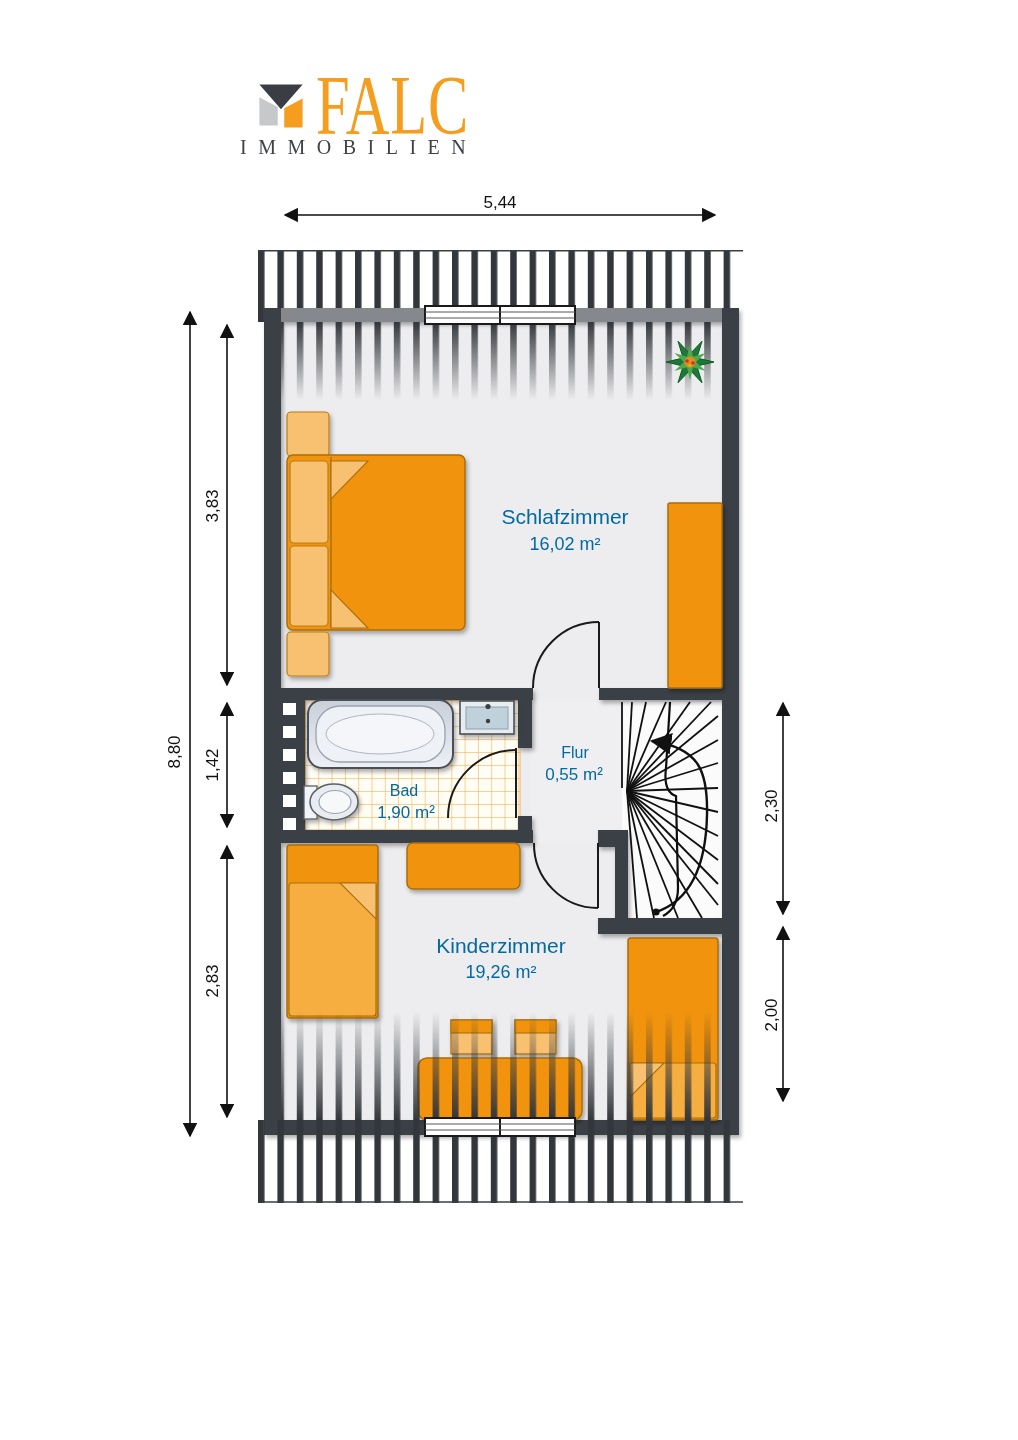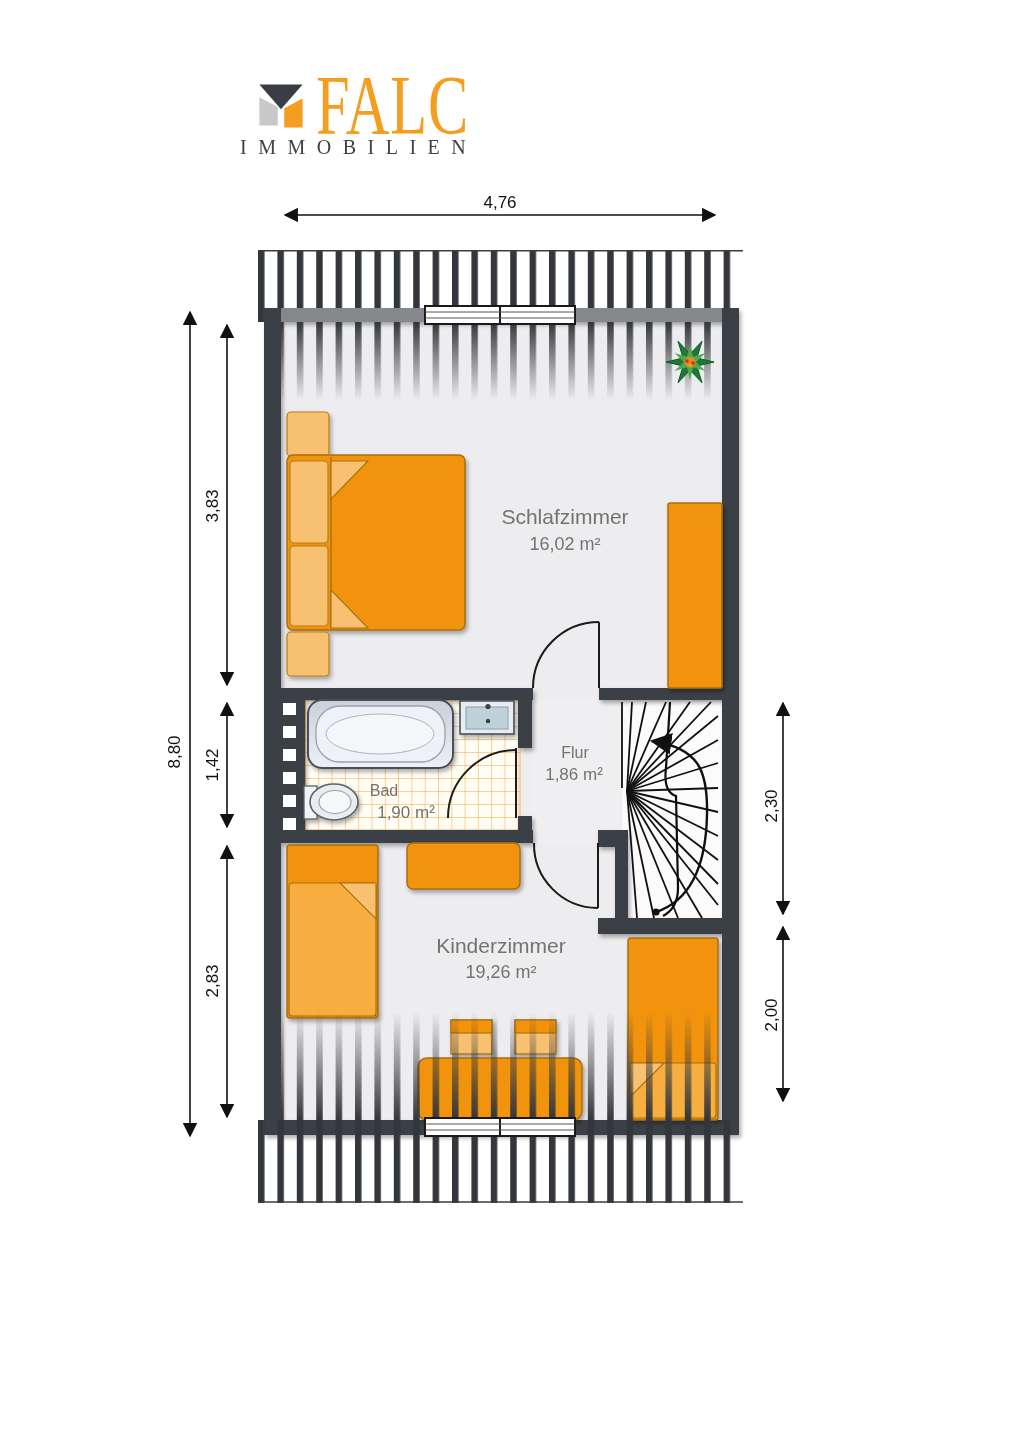--- a/index.html
+++ b/index.html
@@ -6,21 +6,21 @@
   .page{position:relative;width:1018px;height:1440px;background:#ffffff;overflow:hidden;
         font-family:"Liberation Sans",sans-serif;}
   .abs{position:absolute;}
   
   .brand-word{position:absolute;left:316px;top:64px;font-family:"Liberation Serif",serif;
       font-size:84px;line-height:84px;color:#F59D1E;letter-spacing:1px;
       transform:scaleX(.72);transform-origin:left top;white-space:nowrap;}
   .brand-sub{position:absolute;left:240px;top:136px;font-family:"Liberation Serif",serif;
       font-size:20px;color:#3F4347;letter-spacing:11.5px;white-space:nowrap;}
   
-  .lbl{position:absolute;transform:translate(-50%,-50%);color:#737373;white-space:nowrap;text-align:center;}
+  .lbl{position:absolute;transform:translate(-50%,-50%);color:#0369a1;white-space:nowrap;text-align:center;}
   .room-name{font-size:21px;}
   .room-area{font-size:18px;text-align:center;}
   .room-name.sm{font-size:16px;}
   .room-area.sm{font-size:17px;}
   .dim{font-size:17px;color:#111;}
   .dim.vert{transform:translate(-50%,-50%) rotate(-90deg);}
 </style>
 </head>
 <body>
 
@@ -247,33 +247,33 @@
       <line x1="285" y1="215" x2="715" y2="215" marker-start="url(#arr)" marker-end="url(#arr)"></line>
       <line x1="190" y1="312" x2="190" y2="1136" marker-start="url(#arr)" marker-end="url(#arr)"></line>
       <line x1="227" y1="325" x2="227" y2="685" marker-start="url(#arr)" marker-end="url(#arr)"></line>
       <line x1="227" y1="703" x2="227" y2="827" marker-start="url(#arr)" marker-end="url(#arr)"></line>
       <line x1="227" y1="846" x2="227" y2="1117" marker-start="url(#arr)" marker-end="url(#arr)"></line>
       <line x1="783" y1="703" x2="783" y2="914" marker-start="url(#arr)" marker-end="url(#arr)"></line>
       <line x1="783" y1="927" x2="783" y2="1101" marker-start="url(#arr)" marker-end="url(#arr)"></line>
     </g>
   </svg>
 
-  <div class="lbl dim" style="left:500px;top:203px">4,76</div>
+  <div class="lbl dim" style="left:500px;top:203px">5,44</div>
   <div class="lbl dim vert" style="left:175px;top:752px">8,80</div>
   <div class="lbl dim vert" style="left:213px;top:506px">3,83</div>
   <div class="lbl dim vert" style="left:213px;top:765px">1,42</div>
   <div class="lbl dim vert" style="left:213px;top:981px">2,83</div>
   <div class="lbl dim vert" style="left:772px;top:806px">2,30</div>
   <div class="lbl dim vert" style="left:772px;top:1015px">2,00</div>
 
   <div class="lbl room-name" style="left:565px;top:517px">Schlafzimmer</div>
   <div class="lbl room-area" style="left:565px;top:544px">16,02 m²</div>
 
-  <div class="lbl room-name sm" style="left:384px;top:791px">Bad</div>
+  <div class="lbl room-name sm" style="left:404px;top:791px">Bad</div>
   <div class="lbl room-area sm" style="left:406px;top:813px">1,90 m²</div>
 
   <div class="lbl room-name sm" style="left:575px;top:753px">Flur</div>
-  <div class="lbl room-area sm" style="left:574px;top:775px">1,86 m²</div>
+  <div class="lbl room-area sm" style="left:574px;top:775px">0,55 m²</div>
 
   <div class="lbl room-name" style="left:501px;top:946px">Kinderzimmer</div>
   <div class="lbl room-area" style="left:501px;top:972px">19,26 m²</div>
 
 </div>
 
 </body></html>

